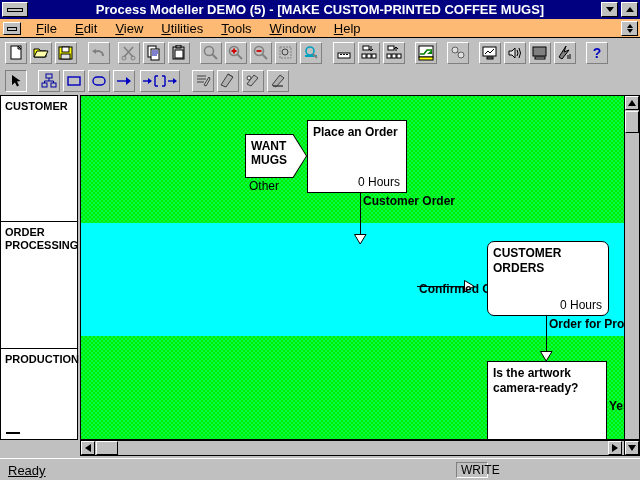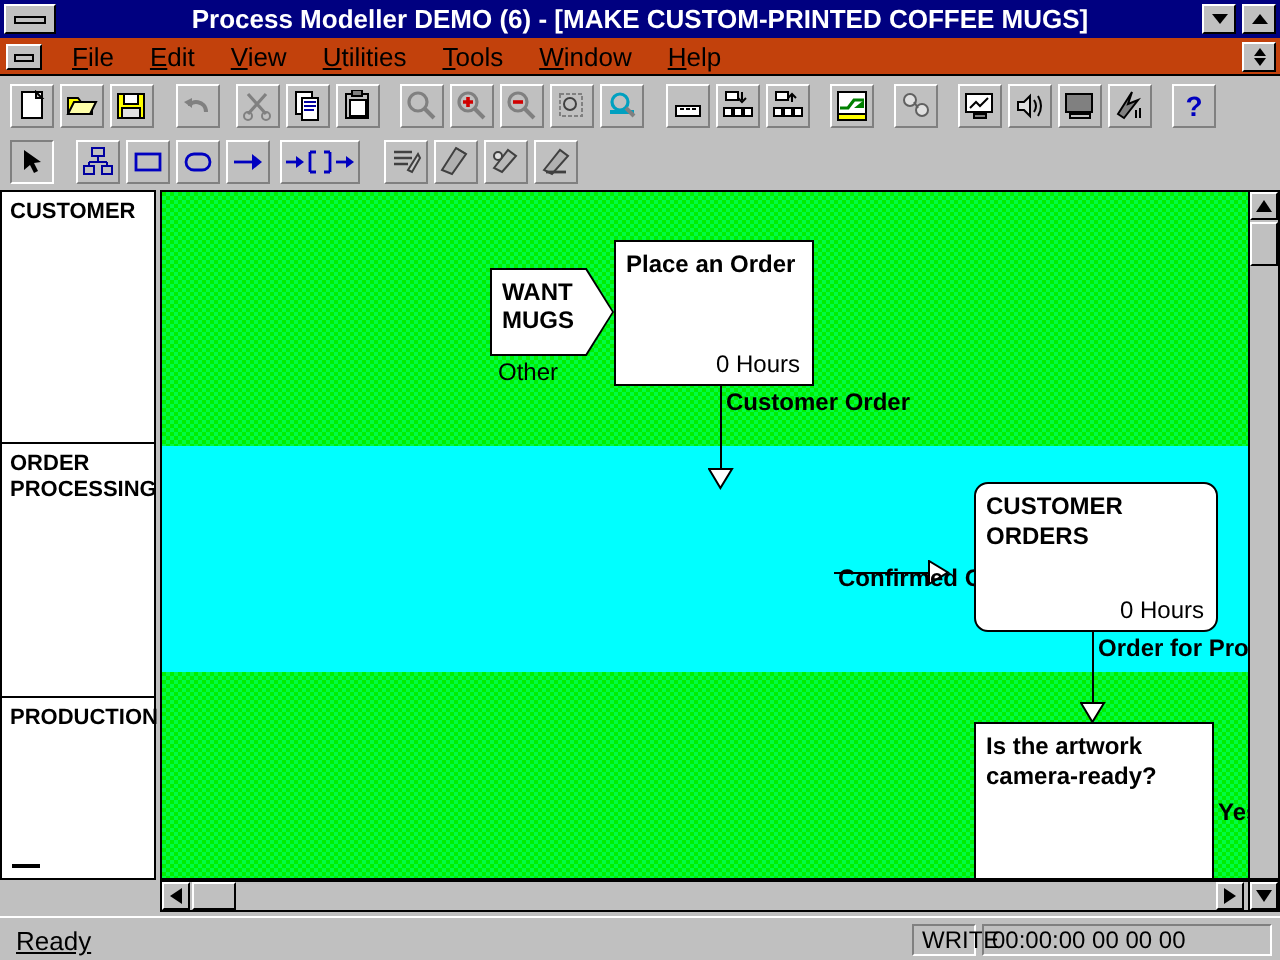--- a/index.html
+++ b/index.html
@@ -42,21 +42,21 @@
   }
   .winbtn.min{right:22px;}
   .winbtn.max{right:2px;}
   .tri{width:0;height:0;}
   .tri.down{border-left:4px solid transparent;border-right:4px solid transparent;border-top:5px solid #000;}
   .tri.up{border-left:4px solid transparent;border-right:4px solid transparent;border-bottom:5px solid #000;}
 
   
   .menubar{
     position:absolute;left:0;top:19px;width:640px;height:19px;
-    background:#c2410c;border-bottom:1px solid #000000;
+    background:#fdba74;border-bottom:1px solid #000000;
     box-sizing:border-box;
   }
   .childsys{
     position:absolute;left:3px;top:3px;width:18px;height:13px;
     background:#c0c0c0;border-top:1px solid #ffffff;border-left:1px solid #ffffff;
     border-right:1px solid #000000;border-bottom:1px solid #000000;
     box-sizing:border-box;
   }
   .childsys .bar{
     position:absolute;left:3px;top:4px;width:10px;height:4px;
@@ -227,21 +227,21 @@
 </style>
 </head>
 <body>
 
 <div class="app">
 
   <div class="titlebar">
     <div class="sysbox">
       <div class="bar"></div>
     </div>
-    <div class="tb-title">Process Modeller DEMO (6) - [MAKE CUSTOM-PRINTED COFFEE MUGS]</div>
+    <div class="tb-title">Process Modeller DEMO (5) - [MAKE CUSTOM-PRINTED COFFEE MUGS]</div>
     <div class="winbtn min">
       <span class="tri down"></span>
     </div>
     <div class="winbtn max">
       <span class="tri up"></span>
     </div>
   </div>
 
   <div class="menubar">
     <div class="childsys">
@@ -589,16 +589,15 @@
       <span class="tri r"></span>
     </div>
     <div class="sbbtn" style="right:1px;top:346px">
       <span class="tri d"></span>
     </div>
   </div>
 
   <div class="statusbar">
     <div class="status-text">Ready</div>
     <div class="status-panel write">WRITE</div>
-    <div class="status-panel timer">00:00:00 00 00 00</div>
   </div>
 
 </div>
 
 </body></html>

